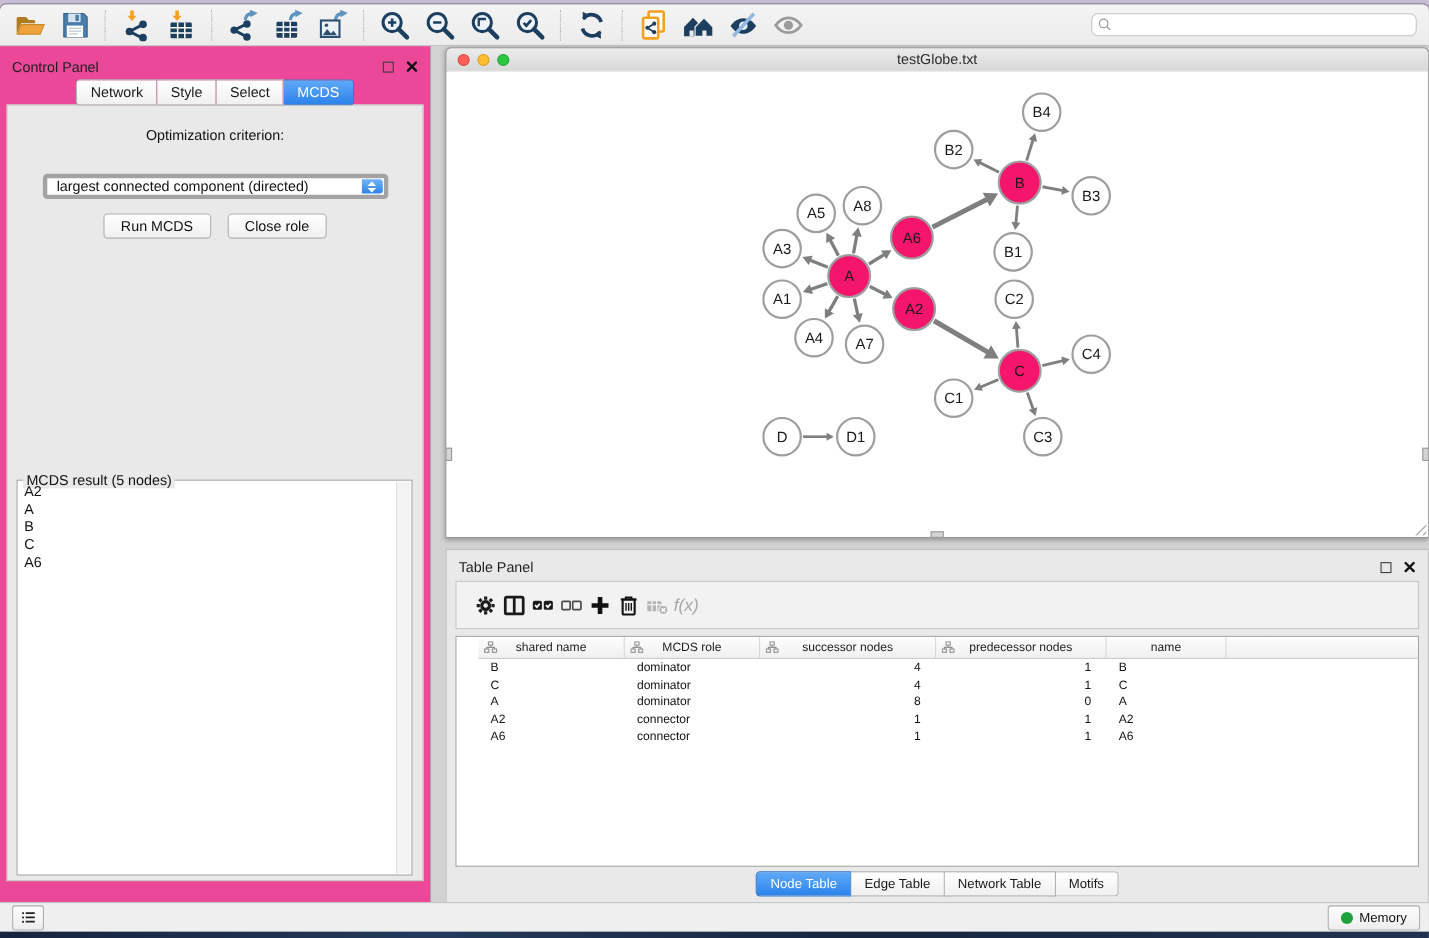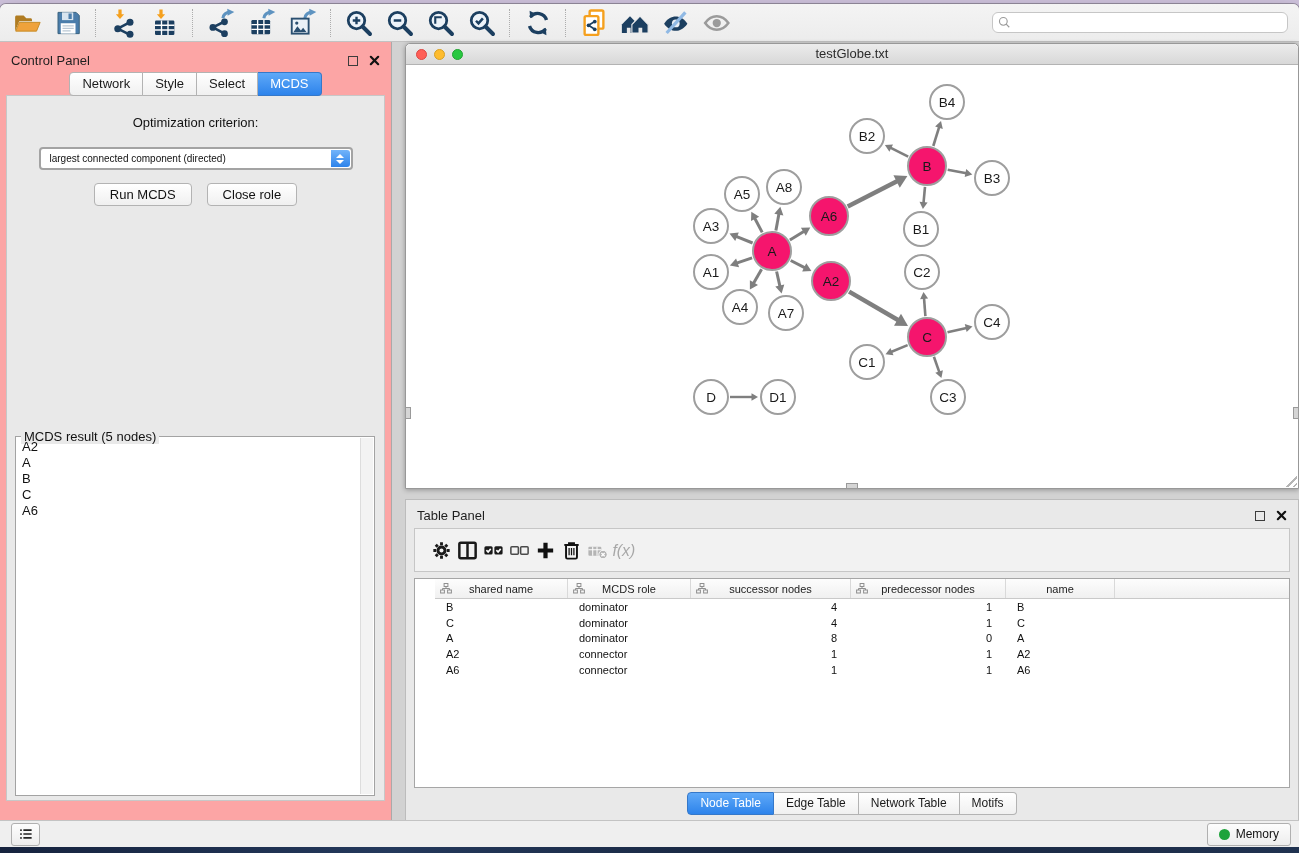--- a/index.html
+++ b/index.html
@@ -29,35 +29,35 @@
   .tsep { width:0; height:28px; border-left:1px dotted #adadad; margin:0 7px; }
   .search-wrap { margin-left:auto; margin-right:3px; width:296px; position:relative; }
   .search-wrap svg { position:absolute; left:5px; top:3px; }
   input.search { width:100%; height:21px; border:1px solid #c6c6c6; border-radius:6px; background:#fff;
     padding:0 8px 0 26px; font-size:12px; font-family:inherit; outline:none; color:#333; }
 
   
   .main { flex:1 1 auto; display:flex; background:#d2d2d2; min-height:0; }
 
   
-  .cpanel { width:392px; flex:0 0 auto; background:#fca5a5; border-right:1px solid #aaa; display:flex; flex-direction:column; }
+  .cpanel { width:392px; flex:0 0 auto; background:#ec4899; border-right:1px solid #aaa; display:flex; flex-direction:column; }
   .dockhead { height:30px; padding:7px 11px 0; display:flex; align-items:center; font-size:13px; color:#1e1e1e; flex:0 0 auto; }
   .dock-btns { margin-left:auto; display:flex; gap:11px; align-items:center; }
   .float-box { width:10px; height:10px; border:1.5px solid #3c3c3c; background:transparent; display:inline-block; }
   .seg { display:flex; }
   .sitem { background:linear-gradient(#ffffff,#f0f0f0); border:1px solid #b3b3b3; border-left-width:0;
     padding:3px 12px 4px; font-size:13px; color:#1a1a1a; white-space:nowrap; }
   .sitem:first-child { border-left-width:1px; border-radius:4px 0 0 4px; }
   .sitem:last-child { border-radius:0 4px 4px 0; }
   .sitem.active { background:linear-gradient(#5fa9f8,#2d83eb); border-color:#3578c9; color:#fff; }
   .cp-tabs { justify-content:center; height:24px; flex:0 0 auto; position:relative; z-index:2; margin-bottom:-1px; }
   .cp-content { flex:1 1 auto; margin:0 6px 19px; border:1px solid #c7c7c7; background:#e9e9e9; position:relative; }
   .opt-label { text-align:center; margin-top:19px; font-size:13px; color:#111; }
-  .combo { width:314px; height:23px; margin:17px auto 0; background:#fff; border:2px solid #a3a3a3; border-radius:4px;
-    position:relative; font-size:10px; color:#111; display:flex; align-items:center; padding-left:9px; }
+  .combo { width:314px; height:23px; margin:28px auto 0; background:#fff; border:4px solid #a3a3a3; border-radius:4px;
+    position:relative; font-size:13px; color:#111; display:flex; align-items:center; padding-left:9px; }
   .combo-cap { position:absolute; right:1px; top:1px; bottom:1px; width:19px; border-radius:0 3px 3px 0;
     background:linear-gradient(#72b4fa,#2d83eb); display:flex; flex-direction:column; align-items:center; justify-content:center; gap:2px; }
   .combo-cap i { width:0; height:0; border-left:4px solid transparent; border-right:4px solid transparent; display:block; }
   .combo-cap i.up { border-bottom:4.5px solid #fff; }
   .combo-cap i.dn { border-top:4.5px solid #fff; }
   .btn-row { display:flex; justify-content:center; gap:15px; margin-top:13px; }
   .pushbtn { background:linear-gradient(#ffffff,#f0f0f0); border:1px solid #b3b3b3; border-radius:4px;
     height:23px; padding:0 15px; font-size:13px; color:#111; font-family:inherit; }
   .resultbox { position:absolute; left:8px; right:9px; top:340px; bottom:4px; border:1px solid #a3a3a3; background:#fff; }
   .rb-legend { position:absolute; top:-8px; left:5px; background:#e9e9e9; padding:0 3px; font-size:13px; color:#111; }

